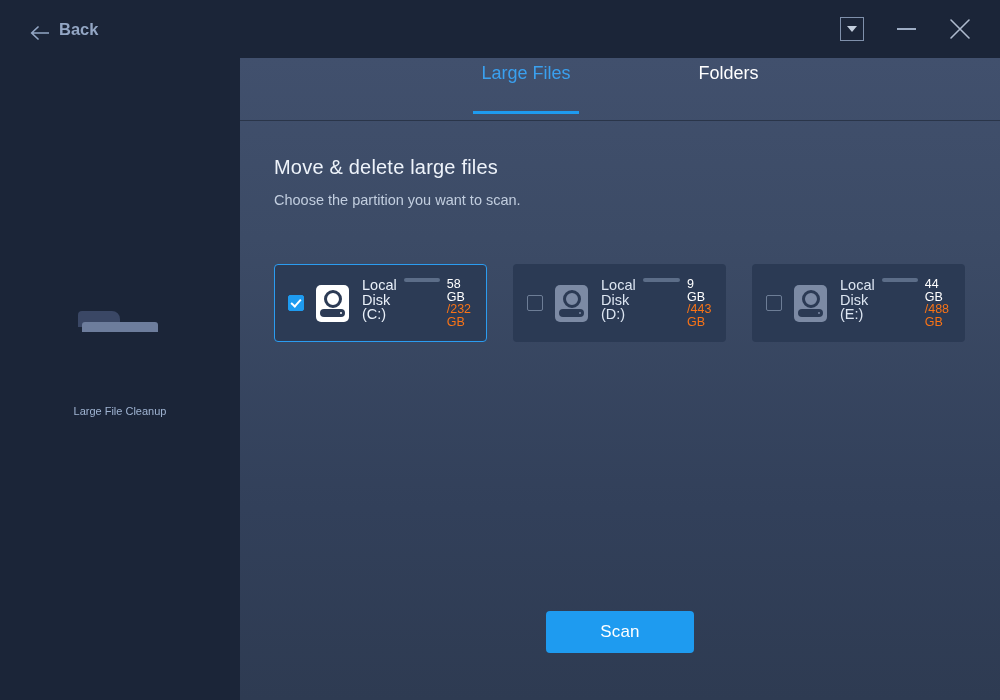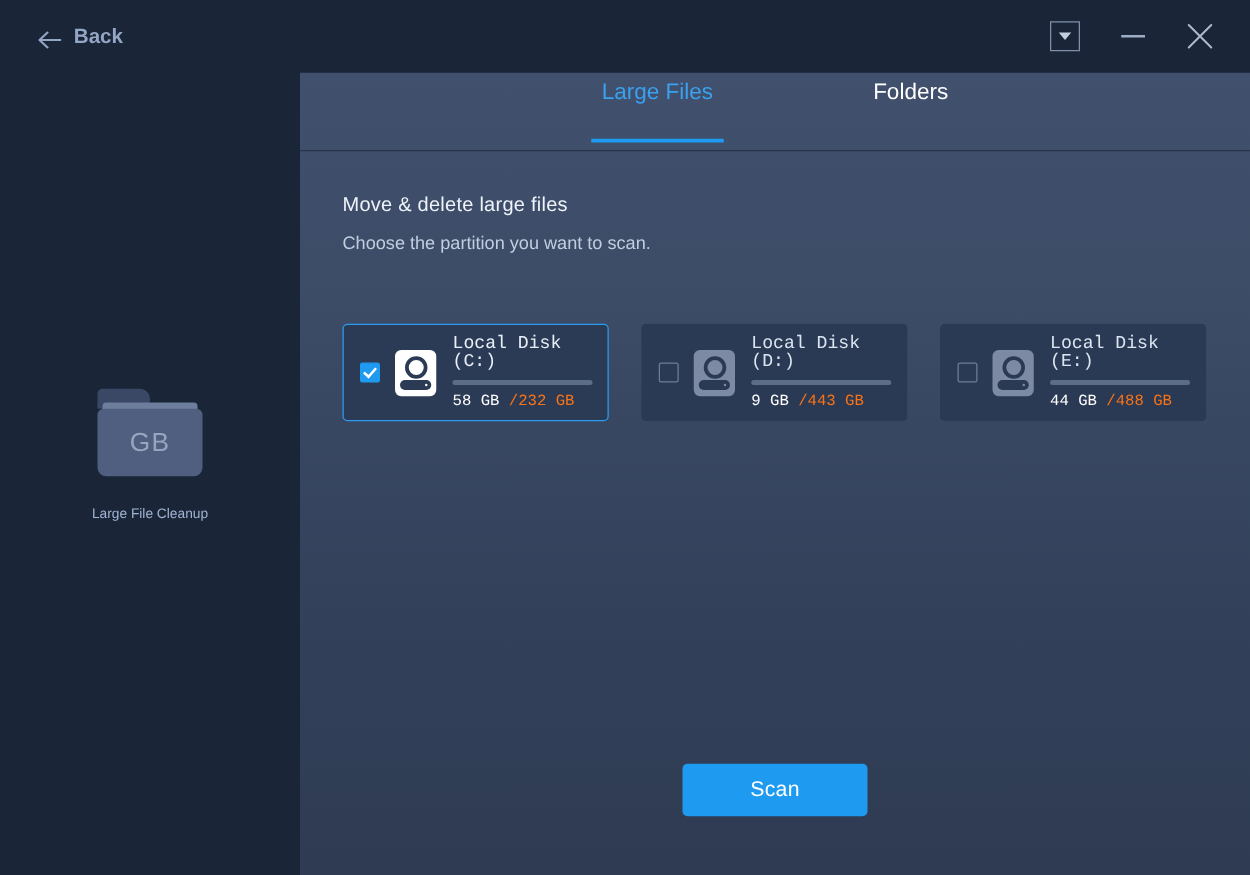--- a/index.html
+++ b/index.html
@@ -188,21 +188,21 @@
 
   
   .panel {
     flex: 1 1 auto;
     position: relative;
     padding: 0 34px;
     min-height: 0;
   }
   .title {
     margin: 35px 0 0 0;
-    font-size: 16px;
+    font-size: 20px;
     color: #eef3fa;
     font-weight: normal;
     letter-spacing: .2px;
   }
   .subtitle {
     margin: 13px 0 1px 0;
     font-size: 14.5px;
     color: #c2cedf;
   }
 
@@ -287,23 +287,21 @@
     width: 2.5px; height: 2.5px;
     border-radius: 50%;
     background: #ffffff;
   }
   .disk-card:not(.selected) .disk-slot::after { background: #7c8aa4; }
 
   .disk-info {
     flex: 1 1 auto;
     min-width: 0;
     display: flex;
-    flex-direction: column;
     gap: 7px;
-    font-family: Liberation Mono, monospace;
   }
   .disk-name {
     font-size: 14.5px;
     color: #e9f0f9;
     line-height: 1;
   }
   .disk-card:not(.selected) .disk-name { color: #dce5f1; }
   .bar-track {
     height: 4px;
     width: 100%;
@@ -377,23 +375,20 @@
       </div>
     </div>
   </div>
 
   <div class="body-row">
 
     <div class="sidebar">
       <div class="folder-icon">
         <span class="folder-tab"></span>
         <span class="folder-strip"></span>
-        <span class="folder-front">
-          <span class="folder-gb">GB</span>
-        </span>
       </div>
       <div class="sidebar-label">Large File Cleanup</div>
     </div>
 
     <div class="content">
 
       <div class="tabbar">
         <div class="tab active">
           <span>Large Files</span>
         </div>

